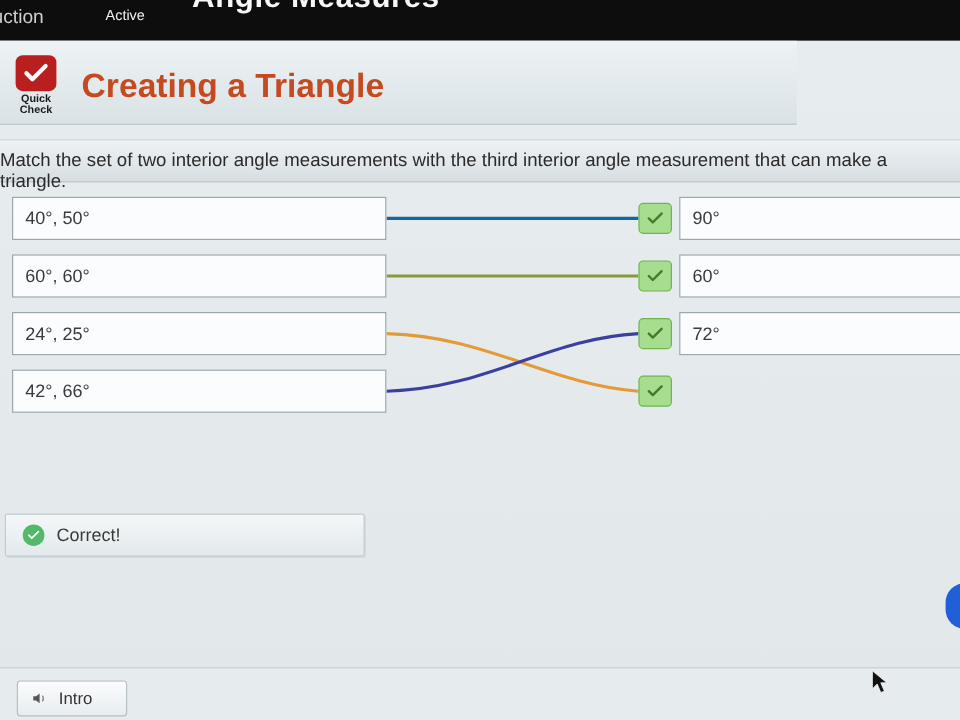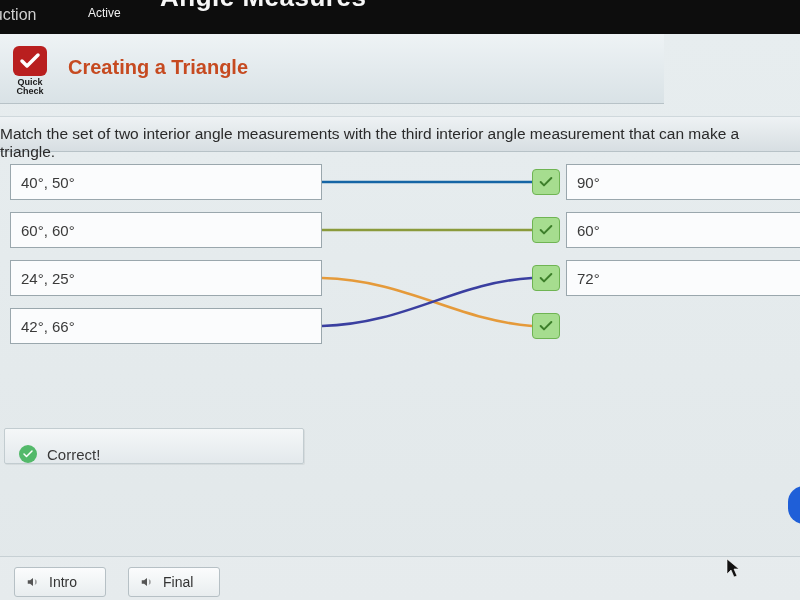--- a/index.html
+++ b/index.html
@@ -16,21 +16,21 @@
              background:linear-gradient(180deg,#e7edef 0%, #e2e8ea 100%); }
 
   
   .hdr { position:absolute; left:0; top:0; width:664px; height:70px;
          background:linear-gradient(180deg,#eef3f5 0%,#d9e2e6 100%);
          border-bottom:1px solid #b7c2c7; }
   .qc { position:absolute; left:8px; top:12px; width:44px; text-align:center; }
   .qc .badge { width:34px; height:30px; margin:0 auto 2px; background:#b91f1f; border-radius:6px; position:relative; }
   .qc .badge svg { position:absolute; left:5px; top:3px; }
   .qc .t1 { font-size:9px; font-weight:700; color:#1a1a1a; line-height:1.05; }
-  .title { position:absolute; left:68px; top:22px; font-size:20px; font-weight:700; color:#c64a20; }
+  .title { position:absolute; left:68px; top:22px; font-size:28px; font-weight:700; color:#c64a20; }
 
   .instr { position:absolute; left:-6px; top:82px; width:806px; height:36px;
            background:linear-gradient(180deg,#eef2f4 0%,#d7dee2 100%);
            border-top:1px solid #cfd8dc; border-bottom:1px solid #b7c2c7;
            font-size:15.5px; color:#2a2a2a; padding:8px 6px 0 6px; }
 
   
   .match { position:absolute; left:16px; top:118px; width:800px; height:300px;text-align:center; }
   .leftbox, .rightbox {
     position:absolute; height:36px; background:#fbfcfd;
@@ -51,21 +51,21 @@
   svg.lines { position:absolute; left:0; top:0; width:800px; height:300px; pointer-events:none; }
   .line { fill:none; stroke-width:2.6; }
   .c-blue   { stroke:#1565a5; }
   .c-olive  { stroke:#8a9a3b; }
   .c-orange { stroke:#e59a3a; }
   .c-indigo { stroke:#3a3fa0; }
 
   .feedback { position:absolute; left:4px; top:394px; width:300px; height:36px;
               background:linear-gradient(180deg,#f4f7f8,#e3e9ec);
               border:1px solid #c2ccd0; border-radius:2px;
-              display:flex; align-items:flex-end; padding:0 14px; gap:10px;
+              display:flex; align-items:center; padding:0 14px; gap:10px;
               color:#3a3a3a; font-size:15px; box-shadow:1px 1px 0 rgba(0,0,0,.06); }
   .feedback .ok { width:18px; height:18px; border-radius:50%; background:#53b96a;
                   display:flex; align-items:center; justify-content:center; }
   .feedback .ok svg{width:12px;height:12px;}
 
   .audiobar { position:absolute; left:0; bottom:0; width:800px; height:44px;
               border-top:1px solid #c7d0d4; background:rgba(255,255,255,0.15);
               display:flex; align-items:center; gap:22px; padding-left:14px; padding-top:6px; }
   .aud { height:30px; min-width:92px; padding:0 14px 0 10px;
          background:linear-gradient(180deg,#fbfcfd,#e8edef);
@@ -157,29 +157,20 @@
     <div class="audiobar">
       <button class="aud">
         <span class="spk">
           <svg viewBox="0 0 24 24" width="16" height="14">
               <path d="M3 9v6h4l5 4V5L7 9H3z" fill="#555"></path>
               <path d="M16 8c1.5 1 1.5 7 0 8" stroke="#555" stroke-width="1.5" fill="none"></path>
             </svg>
         </span>
         <span>Intro</span>
       </button>
-      <button class="aud">
-        <span class="spk">
-          <svg viewBox="0 0 24 24" width="16" height="14">
-              <path d="M3 9v6h4l5 4V5L7 9H3z" fill="#555"></path>
-              <path d="M16 8c1.5 1 1.5 7 0 8" stroke="#555" stroke-width="1.5" fill="none"></path>
-            </svg>
-        </span>
-        <span>Final</span>
-      </button>
     </div>
 
     <div class="cursor">
       <svg viewBox="0 0 14 20" width="14" height="20">
           <path d="M1 1l0 15 4-4 3 7 3-1-3-7 5 0z" fill="#111" stroke="#fff" stroke-width="0.6"></path>
         </svg>
     </div>
   </div>
 </div>
 

